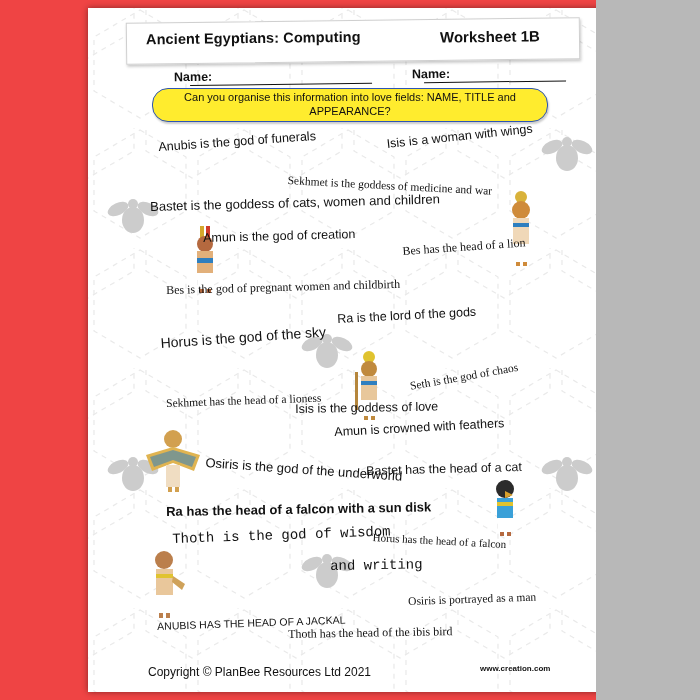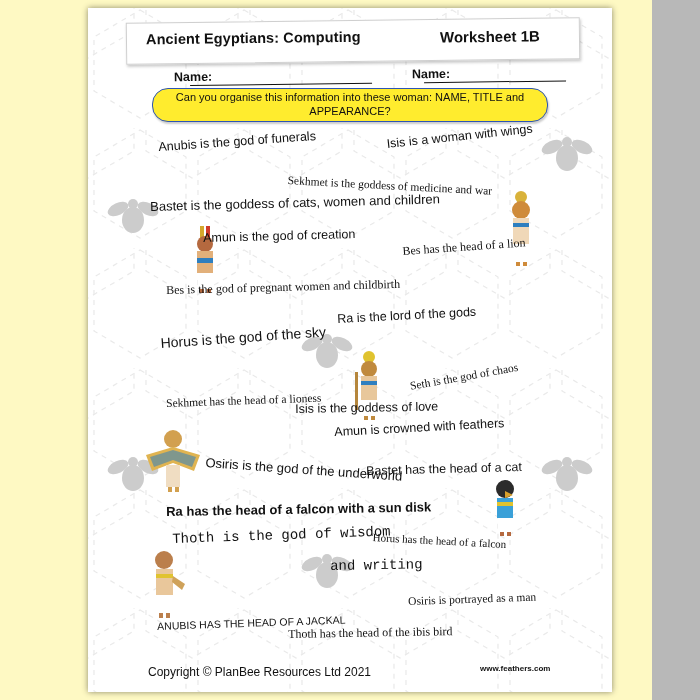--- a/index.html
+++ b/index.html
@@ -2,24 +2,24 @@
 <html><head>
 <meta charset="utf-8">
 <style>
   html, body {
     margin: 0;
     padding: 0;
     background: #b8b8b8;
   }
   #page {
     position: relative;
-    width: 652px;
+    width: 596px;
     height: 700px;
     overflow: hidden;
-    background: #fef9c3;
+    background: #ef4444;
     font-family: "Liberation Sans", sans-serif;
   }
   
   .sheet {
     position: absolute;
     left: 88px;
     top: 8px;
     width: 524px;
     height: 684px;
     background: #ffffff;
@@ -209,21 +209,21 @@
   <div class="header-right">Worksheet 1B</div>
 
   <div class="namedate">
     <div class="nd-label" style="left:0; top:2px;">Name:</div>
     <div class="nd-line" style="left:44px; top:17px; width:182px;"></div>
     <div class="nd-label" style="left:238px; top:2px;">Name:</div>
     <div class="nd-line" style="left:278px; top:17px; width:142px;"></div>
   </div>
 
   <div class="instruction">
-    <span>Can you organise this information into these woman: NAME, TITLE and APPEARANCE?</span>
+    <span>Can you organise this information into love fields: NAME, TITLE and APPEARANCE?</span>
   </div>
 
   <svg class="god" style="left:184px;top:224px;" width="42" height="70" viewBox="0 0 42 70">
     <g>
       <rect x="16" y="2" width="4" height="12" fill="#d4a72c"></rect>
       <rect x="22" y="2" width="4" height="12" fill="#cf3b2a"></rect>
       <ellipse cx="21" cy="20" rx="8" ry="8" fill="#b5693f"></ellipse>
       <rect x="13" y="27" width="16" height="22" fill="#e2b07a"></rect>
       <rect x="13" y="34" width="16" height="5" fill="#2f7fbf"></rect>
       <rect x="14" y="49" width="14" height="16" fill="#ffffff"></rect>
@@ -311,15 +311,15 @@
       <div class="stmt" style="left: 166px; top: 504px; font-size: 13px; font-family: &quot;Liberation Sans&quot;, sans-serif; font-weight: bold; transform: rotate(-1deg);">Ra has the head of a falcon with a sun disk</div>
       <div class="stmt" style="left: 373px; top: 531px; font-size: 11px; font-family: &quot;Liberation Serif&quot;, serif; font-weight: normal; transform: rotate(3deg);">Horus has the head of a falcon</div>
       <div class="stmt" style="left: 172px; top: 531px; font-size: 14px; font-family: &quot;Liberation Mono&quot;, monospace; font-weight: normal; transform: rotate(-2deg);">Thoth is the god of wisdom</div>
       <div class="stmt" style="left: 330px; top: 558px; font-size: 14px; font-family: &quot;Liberation Mono&quot;, monospace; font-weight: normal; transform: rotate(-1deg);">and writing</div>
       <div class="stmt" style="left: 408px; top: 595px; font-size: 11.5px; font-family: &quot;Liberation Serif&quot;, serif; font-weight: normal; transform: rotate(-2deg);">Osiris is portrayed as a man</div>
       <div class="stmt" style="left: 157px; top: 620px; font-size: 10.5px; font-family: &quot;Liberation Sans&quot;, sans-serif; font-weight: normal; transform: rotate(-2deg);">ANUBIS HAS THE HEAD OF A JACKAL</div>
       <div class="stmt" style="left: 288px; top: 627px; font-size: 12px; font-family: &quot;Liberation Serif&quot;, serif; font-weight: normal; transform: rotate(-1deg);">Thoth has the head of the ibis bird</div>
     </div>
 
   <div class="footer-left">Copyright © PlanBee Resources Ltd 2021</div>
-  <div class="footer-right">www.feathers.com</div>
+  <div class="footer-right">www.creation.com</div>
 
 </div>
 
 </body></html>

